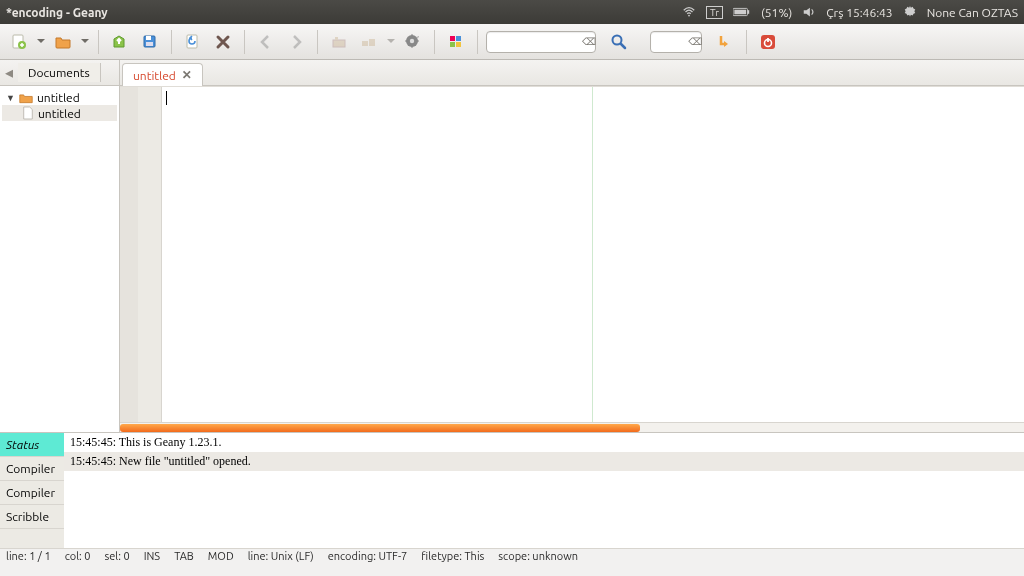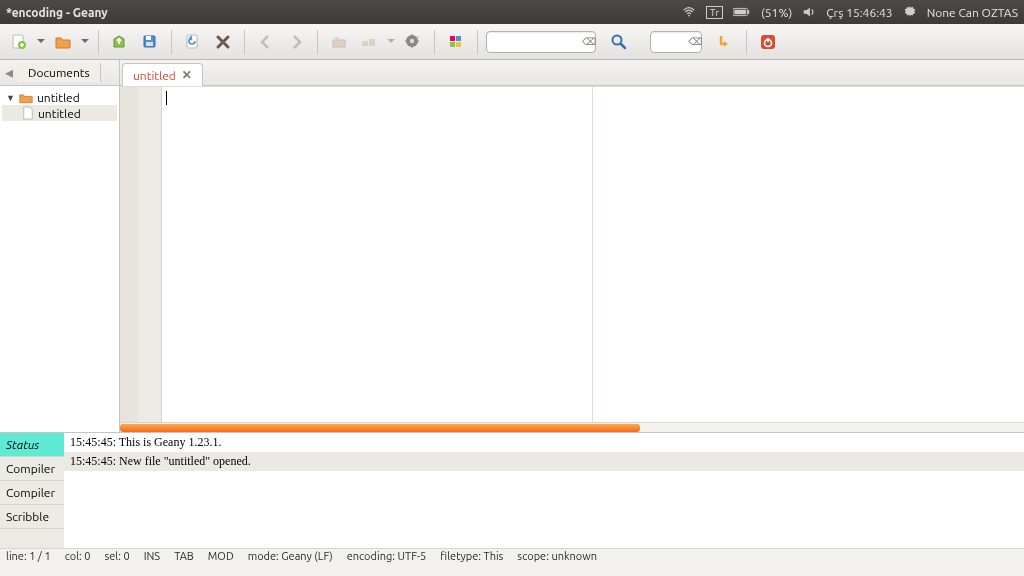--- a/index.html
+++ b/index.html
@@ -343,17 +343,17 @@
   </div>
 </div>
 
 <div class="status">
   <span>line: 1 / 1</span>
   <span>col: 0</span>
   <span>sel: 0</span>
   <span>INS</span>
   <span>TAB</span>
   <span>MOD</span>
-  <span>mode: Geany (LF)</span>
-  <span>encoding: UTF-5</span>
+  <span>line: Unix (LF)</span>
+  <span>encoding: UTF-7</span>
   <span>filetype: This</span>
   <span>scope: unknown</span>
 </div>
 
 </body></html>

